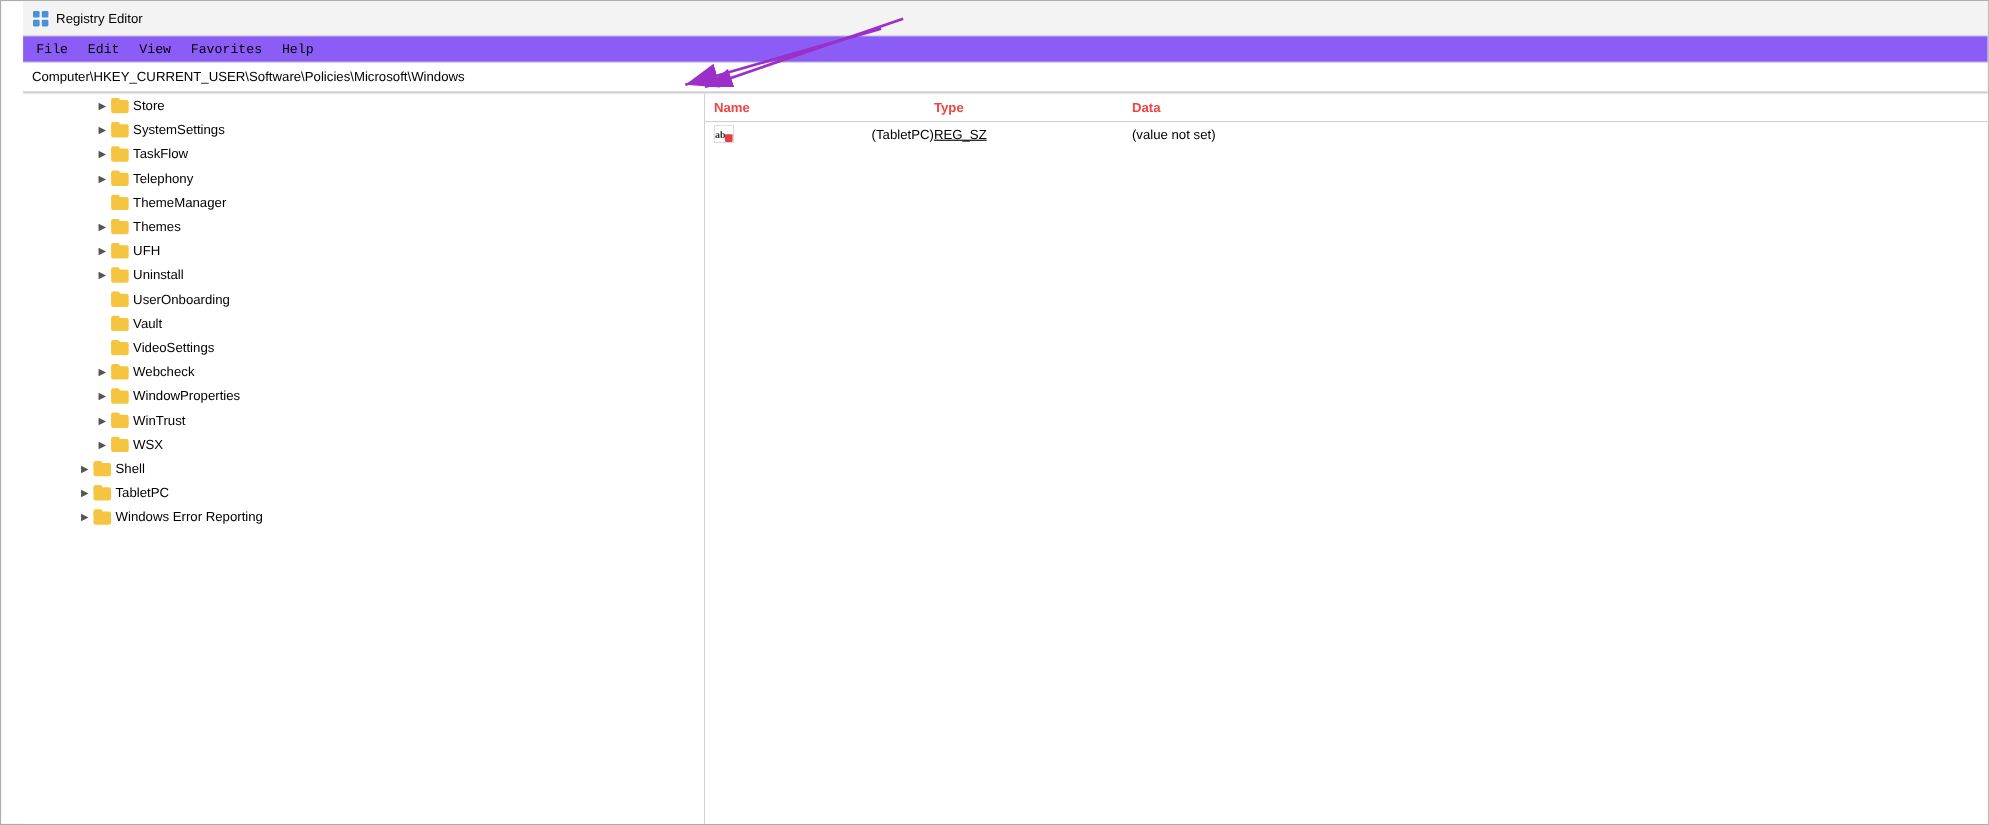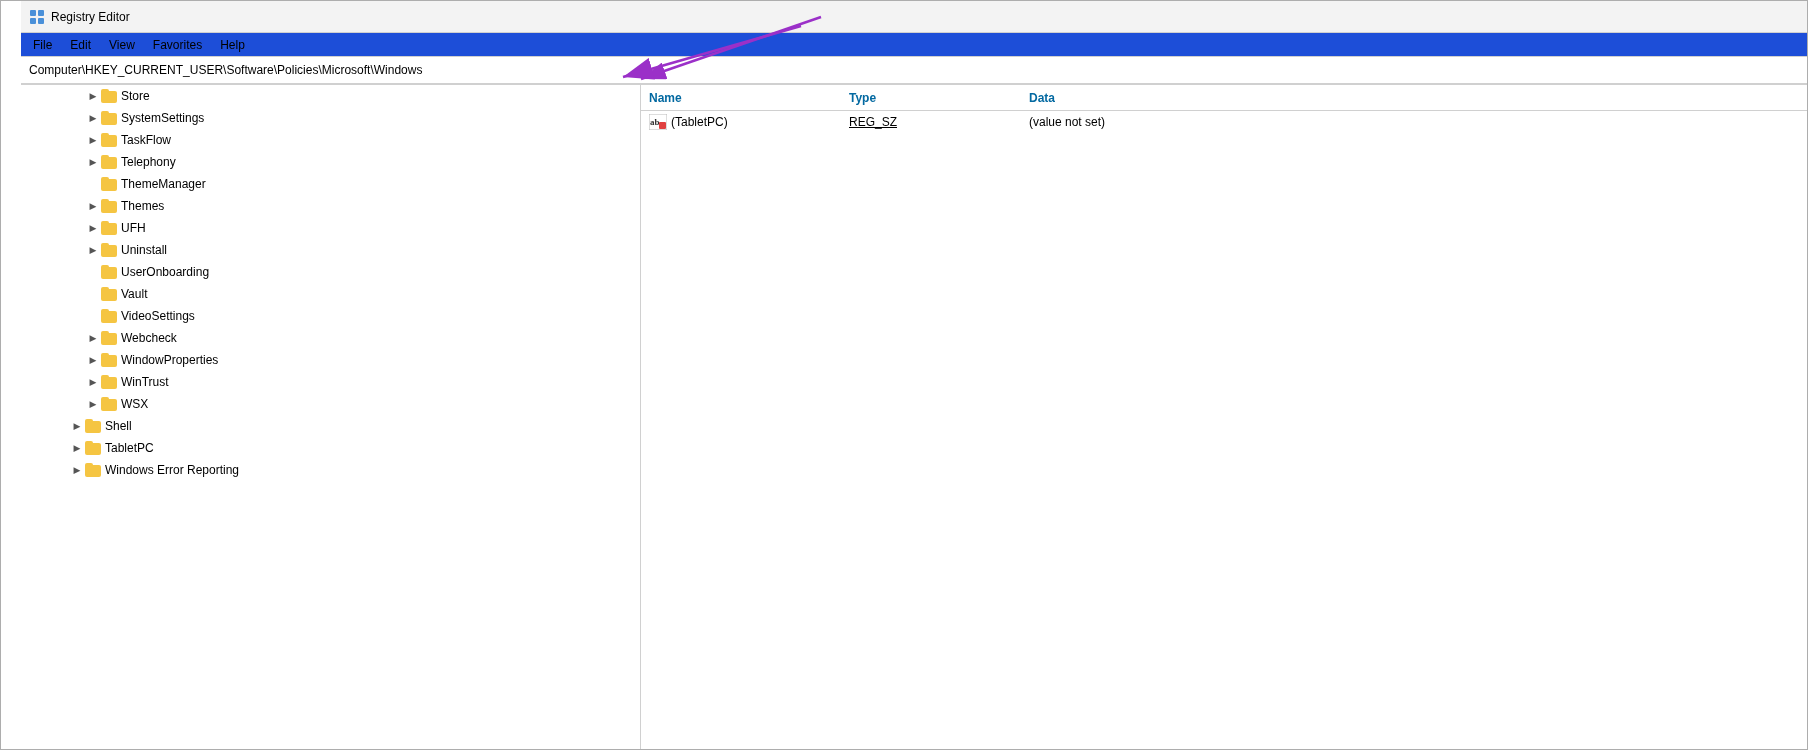--- a/index.html
+++ b/index.html
@@ -23,27 +23,28 @@
       padding: 0 8px;
       border-bottom: 1px solid #d0d0d0;
       gap: 6px;
     }
     .title-bar-text {
       font-size: 12px;
       font-weight: 400;
       color: #000;
     }
     .menu-bar {
-      background: #1d4ed8;
+      background: #8b5cf6;
       display: flex;
       align-items: center;
       height: 24px;
       padding: 0 4px;
       border-bottom: 1px solid #d0d0d0;
       gap: 2px;
+      font-family: Liberation Mono, monospace;
     }
     .menu-item {
       padding: 2px 8px;
       cursor: pointer;
       font-size: 12px;
       color: #000;
     }
     .address-bar {
       background: #fff;
       display: flex;
@@ -136,21 +137,21 @@
       display: flex;
       align-items: center;
       height: 26px;
       border-bottom: 1px solid #d0d0d0;
       padding: 0 8px;
       background: #fff;
     }
     .detail-col {
       font-size: 12px;
       font-weight: 600;
-      color: #0369a1;
+      color: #ef4444;
     }
     .col-name { width: 200px; }
     .col-type { width: 180px; }
     .col-data { flex: 1; }
 
     .detail-row {
       display: flex;
       align-items: center;
       height: 22px;
       padding: 0 8px;
@@ -325,21 +326,21 @@
 
     <div class="detail-panel">
 
       <div class="detail-header">
         <span class="detail-col col-name">Name</span>
         <span class="detail-col col-type">Type</span>
         <span class="detail-col col-data">Data</span>
       </div>
 
       <div class="detail-row">
-        <span style="display:flex; align-items:center; width:200px;">
+        <span style="display:flex; align-items:center; width:200px;justify-content:space-between;">
 
           <svg width="18" height="16" viewBox="0 0 18 16" style="margin-right:4px; flex-shrink:0;">
             <rect x="0" y="0" width="18" height="16" fill="white" stroke="#bbb" stroke-width="1"></rect>
             <text x="1" y="11" font-size="9" font-weight="bold" fill="#333" font-family="serif">ab</text>
             <rect x="10" y="8" width="7" height="7" fill="#e04040" rx="1"></rect>
           </svg>
           <span class="detail-cell">(TabletPC)</span>
         </span>
         <span class="detail-cell col-type" style="width:180px;text-decoration:underline;">REG_SZ</span>
         <span class="detail-cell">(value not set)</span>

